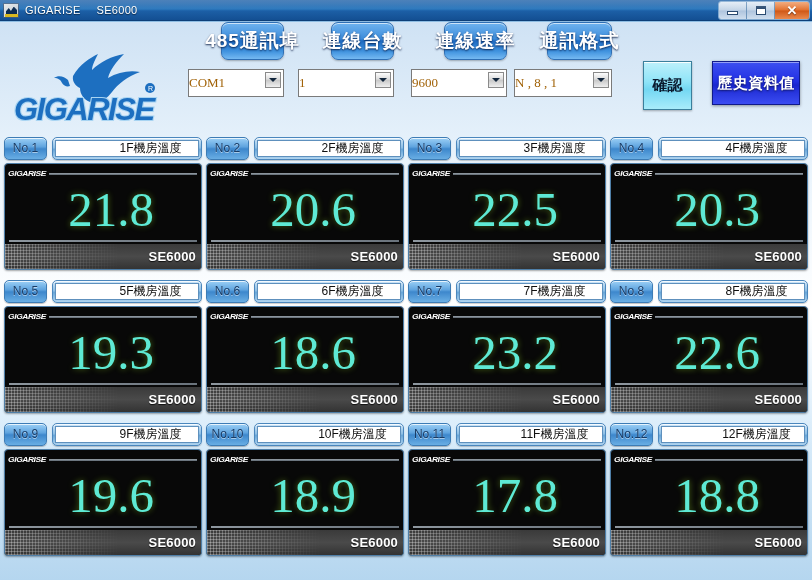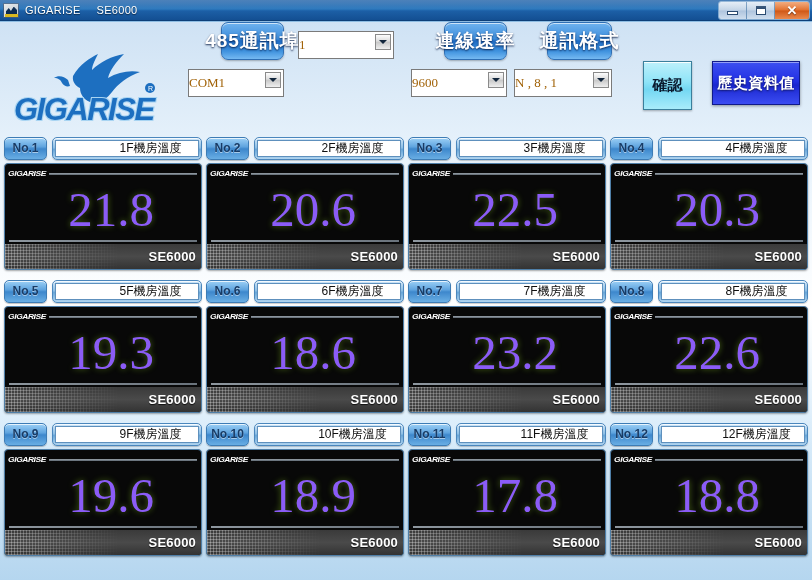--- a/index.html
+++ b/index.html
@@ -184,21 +184,21 @@
     display: flex; align-items: center; gap: 5px;
     height: 24px;
   }
   .no-badge {
     width: 43px; height: 23px; flex: 0 0 auto;
     border-radius: 5px;
     background: linear-gradient(to bottom, #9cd0f6 0%, #5fa4df 42%, #3d87cc 52%, #69aee4 100%);
     border: 1px solid #3d7cb5;
     box-shadow: inset 0 1px 0 rgba(255,255,255,.75), 0 1px 1px rgba(0,0,0,.25);
     display: flex; align-items: center; justify-content: center;
-    font-size: 12px; font-weight: bold; color: #173b66;
+    font-size: 12px; font-weight: normal; color: #173b66;
     text-shadow: 0 1px 0 rgba(255,255,255,.5);
   }
   .name-field {
     flex: 1 1 auto; height: 23px;
     border-radius: 5px;
     padding: 2px;
     background: linear-gradient(to bottom, #cfe6f8 0%, #8fc0e6 45%, #68a6d8 55%, #b0d4ef 100%);
     border: 1px solid #4b87bd;
     box-shadow: inset 0 1px 0 rgba(255,255,255,.8), 0 1px 1px rgba(0,0,0,.2);
   }
@@ -234,21 +234,21 @@
   }
   .lcd-topline {
     flex: 1 1 auto; height: 2px; margin-left: 4px;
     background: linear-gradient(to bottom, #9aa3ab, #5c6670);
   }
   .lcd-value {
     position: absolute; left: 0; right: 4px; top: 17px; bottom: 32px;
     display: flex; align-items: center; justify-content: center;
     font-family: "Liberation Serif", serif;
     font-size: 49px;
-    color: #8b5cf6;
+    color: #5eead4;
     line-height: 1;
     text-shadow: 0 0 6px rgba(150,220,30,.45);
     padding-left: 20px;
   }
   .lcd-midline {
     position: absolute; left: 4px; right: 4px; bottom: 27px;
     height: 2px;
     background: linear-gradient(to right, #8e979f, #6a737c);
   }
   .lcd-foot {
@@ -319,20 +319,21 @@
 
       <div class="ctrl-group" id="grp-port">
         <div class="glass-btn">485通訊埠</div>
         <div class="combo">
           <span>COM1</span>
           <span class="arrow"></span>
         </div>
       </div>
 
       <div class="ctrl-group" id="grp-count">
+        <div class="glass-btn">連線台數</div>
         <div class="combo">
           <span>1</span>
           <span class="arrow"></span>
         </div>
       </div>
 
       <div class="ctrl-group" id="grp-baud">
         <div class="glass-btn">連線速率</div>
         <div class="combo">
           <span>9600</span>

